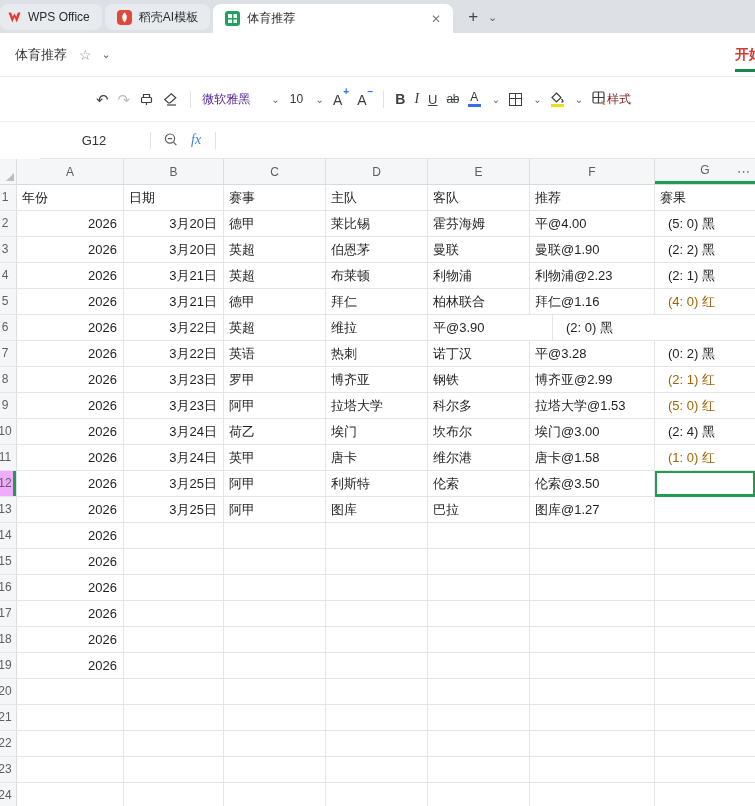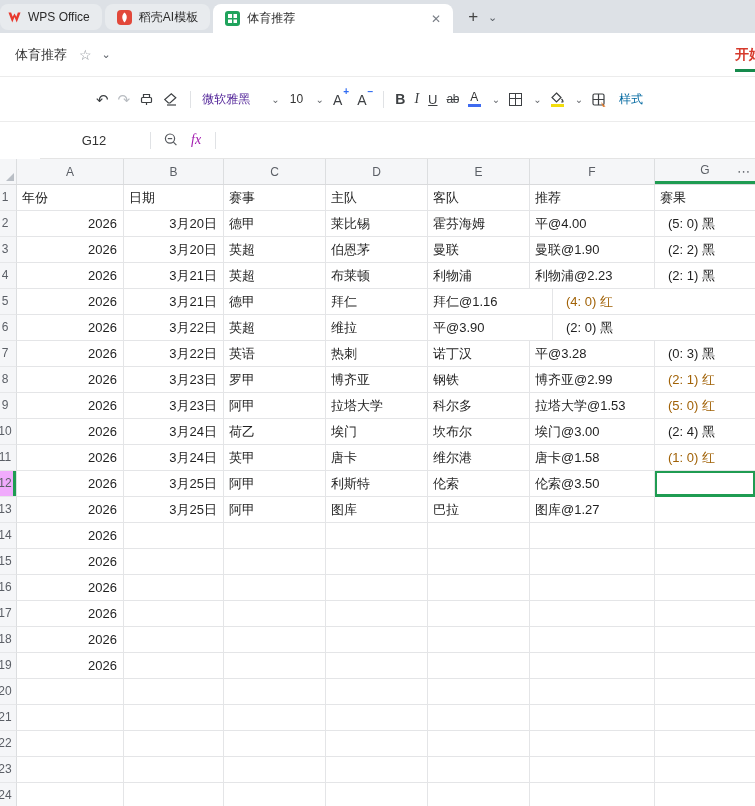--- a/index.html
+++ b/index.html
@@ -48,25 +48,25 @@
   .ital{font-style:italic;font-family:"Liberation Serif","DejaVu Serif",serif;font-size:14px;}
   .undl{text-decoration:underline;font-size:13px;}
   .strike{text-decoration:line-through;font-size:12px;letter-spacing:-.5px;}
   .acolor{display:inline-flex;flex-direction:column;align-items:center;font-size:12px;line-height:1;}
   .acolor .bar{width:13px;height:3px;margin-top:1px;}
   .bar-blue{background:#3f6bf0;}
   .bar-yellow{background:#f2dd0c;}
   .bordericon{width:13px;height:13px;border:1.3px solid #3d4043;
      background:linear-gradient(#3d4043,#3d4043) 50% 0/1.3px 100% no-repeat,
                 linear-gradient(#3d4043,#3d4043) 0 50%/100% 1.3px no-repeat;}
-  .styles{display:flex;align-items:flex-end;gap:12px;font-size:12px;color:#0369a1;}
+  .styles{display:flex;align-items:flex-start;gap:0;font-size:12px;color:#7f1d1d;}
   
   .formulabar{height:37px;background:#fff;border-bottom:1px solid #e4e4e4;display:flex;align-items:center;margin-left:40px;}
   .namebox{width:108px;text-align:center;font-size:13px;color:#333;}
-  .fx{font-style:italic;font-family:"Liberation Serif","DejaVu Serif",serif;font-size:14px;color:#a21caf;margin:0 12px;}
+  .fx{font-style:italic;font-family:"Liberation Serif","DejaVu Serif",serif;font-size:14px;color:#3b82f6;margin:0 12px;}
   
   .grid{position:relative;background:#fff;}
   .colheads,.r{display:flex;}
   .colheads{height:26px;background:#f5f6f8;border-bottom:1px solid #d9dadc;position:relative;}
   .ch{border-right:1px solid #dcdee0;display:flex;align-items:center;justify-content:center;
       font-size:12px;color:#5b5f66;position:relative;}
   .corner{width:17px;display:flex;align-items:flex-end;justify-content:flex-end;padding:0 2px 3px 0;border-right:1px solid #dcdee0;}
   .corner-tri{width:0;height:0;border-left:8px solid transparent;border-bottom:8px solid #b9bec5;}
   .ch.act{border-bottom:3px solid #1f9c52;}
   .moredots{position:absolute;right:4px;top:0;bottom:0;display:flex;align-items:center;
@@ -258,20 +258,21 @@
           <div class="c w6 res">(2: 1) 黑</div>
         </div>
         <div class="r">
           <div class="rh">
             <span>5</span>
           </div>
           <div class="c w0 num">2026</div>
           <div class="c w1 num">3月21日</div>
           <div class="c w2 txt">德甲</div>
           <div class="c w3 txt">拜仁</div>
+          <div class="c w4 txt">柏林联合</div>
           <div class="c w5 txt">拜仁@1.16</div>
           <div class="c w6 res red">(4: 0) 红</div>
         </div>
         <div class="r">
           <div class="rh">
             <span>6</span>
           </div>
           <div class="c w0 num">2026</div>
           <div class="c w1 num">3月22日</div>
           <div class="c w2 txt">英超</div>
@@ -282,21 +283,21 @@
         <div class="r">
           <div class="rh">
             <span>7</span>
           </div>
           <div class="c w0 num">2026</div>
           <div class="c w1 num">3月22日</div>
           <div class="c w2 txt">英语</div>
           <div class="c w3 txt">热刺</div>
           <div class="c w4 txt">诺丁汉</div>
           <div class="c w5 txt">平@3.28</div>
-          <div class="c w6 res">(0: 3) 黑</div>
+          <div class="c w6 res">(0: 2) 黑</div>
         </div>
         <div class="r">
           <div class="rh">
             <span>8</span>
           </div>
           <div class="c w0 num">2026</div>
           <div class="c w1 num">3月23日</div>
           <div class="c w2 txt">罗甲</div>
           <div class="c w3 txt">博齐亚</div>
           <div class="c w4 txt">钢铁</div>

